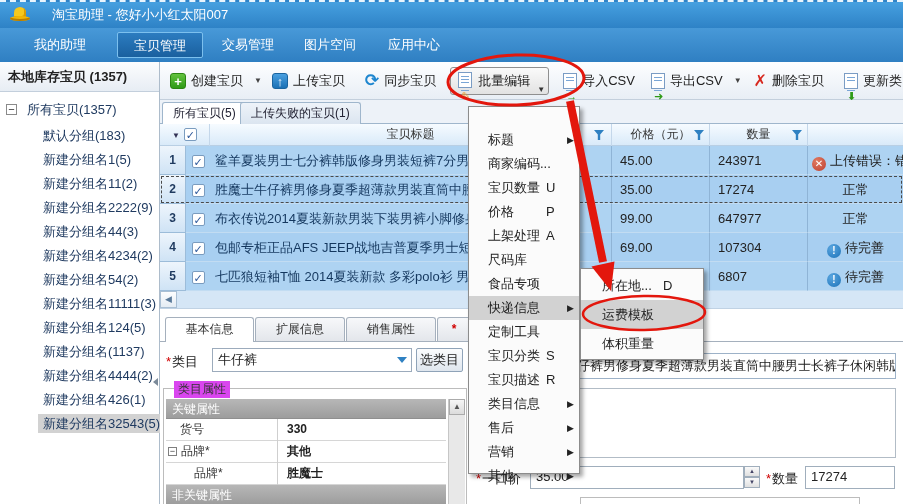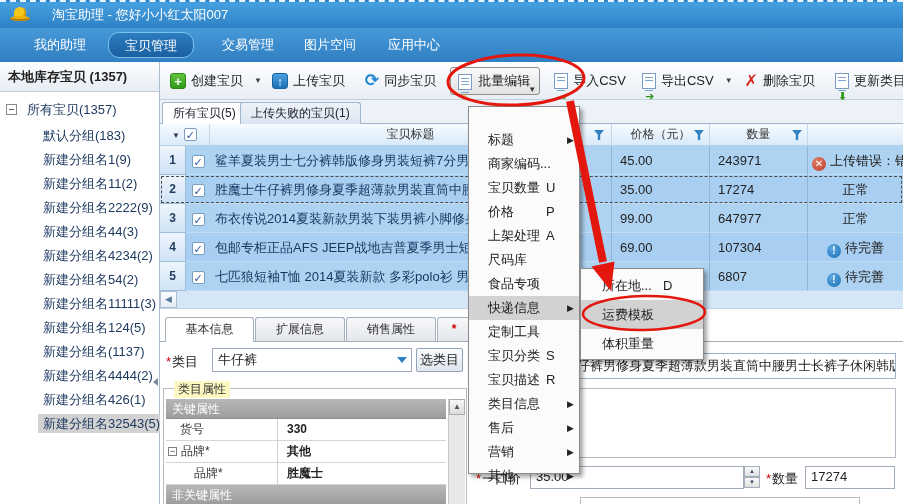--- a/index.html
+++ b/index.html
@@ -11,21 +11,21 @@
     background:linear-gradient(#46a0e0,#2e82c6);border-top:2px dashed #e8f4fd;}
   .hat{position:absolute;left:10px;top:5px;width:20px;height:16px;}
   .hat .dome{position:absolute;left:4px;top:0;width:12px;height:11px;background:#f6c81c;border-radius:50% 50% 20% 20%;box-shadow:inset -2px -2px 0 #d99b00;}
   .hat .brim{position:absolute;left:0;top:9px;width:20px;height:5px;background:#f2b705;border-radius:50%;box-shadow:inset 0 -2px 0 #b97e00;}
   .wtitle{position:absolute;left:52px;top:0;height:26px;line-height:26px;color:#fff;font-size:13px;}
 
   
   .navbar{position:absolute;left:0;top:28px;width:903px;height:34px;
     background:linear-gradient(#4899d8,#2f7fc2);}
   .navtab{position:absolute;top:4px;height:26px;line-height:26px;text-align:center;color:#fff;font-size:13px;cursor:default;}
-  .navtab.active{background:linear-gradient(#2c7cc0,#1a609f);border:1px solid #7cc0ee;border-radius:11px;}
+  .navtab.active{background:linear-gradient(#2c7cc0,#1a609f);border:1px solid #7cc0ee;border-radius:2px;margin-left:9px;}
 
   
   .sidebar{position:absolute;left:0;top:62px;width:160px;height:442px;background:#fff;border-right:1px solid #adbccb;}
   .sb-head{height:30px;line-height:29px;padding-left:8px;font-size:13px;font-weight:bold;color:#222;
     background:linear-gradient(#fcfdfe,#e7edf4);border-bottom:1px solid #c3cfdc;}
   .tnode{position:absolute;left:0;width:160px;height:24px;line-height:24px;font-size:13px;color:#1f3a60;white-space:nowrap;}
   .tnode .lbl{padding:2px 5px;}
   .tnode.sel .lbl{background:#d2d2d2;}
   .expbox{display:inline-block;width:11px;height:11px;border:1px solid #8a8a8a;background:#fff;color:#333;
     font-size:11px;line-height:8px;text-align:center;vertical-align:middle;margin:0 5px 2px 6px;}
@@ -45,21 +45,21 @@
   .ic-upload{background:linear-gradient(#4aa0e0,#1b71b5);border:1px solid #1a649f;}
   .ic-sync{color:#1e86cf;font-size:17px;font-weight:bold;line-height:16px;}
   .ic-doc{position:relative;display:inline-block;width:14px;height:16px;background:#fff;border:1px solid #7a9cc4;
     box-shadow:inset 0 3px 0 #fff, inset 0 -9px 0 #fff;}
   .ic-doc i{position:absolute;left:2px;right:2px;height:1px;background:#7aa6d6;}
   .ic-doc .l1{top:3px}.ic-doc .l2{top:6px}.ic-doc .l3{top:9px}
   .ic-pen{position:absolute;right:-6px;bottom:-4px;font-size:11px;color:#e8a33d;font-style:normal;}
   .ic-arr{position:absolute;right:-7px;bottom:-3px;font-size:11px;font-weight:bold;font-style:normal;}
   .green{color:#2f9a17;} .ic-x{color:#d7281e;font-size:16px;font-weight:bold;}
   .batchbtn{border:1px solid #8f8f8f;border-radius:3px;background:linear-gradient(#fafafa,#e2e2e2);
-    padding:4px 9px 4px 7px;display:flex;align-items:flex-end;gap:6px;position:relative;}
+    padding:4px 18px 4px 7px;display:flex;align-items:flex-start;gap:6px;position:relative;}
   .batchbtn .dd{position:absolute;right:3px;bottom:0;font-size:8px;color:#333;}
 
   
   .listtabs{position:absolute;left:0;top:38px;width:743px;height:24px;background:#edf2f8;border-bottom:1px solid #9fb6cc;}
   .ltab{position:absolute;top:2px;height:22px;line-height:21px;padding:0 10px;font-size:12px;color:#223;
     border:1px solid #9fb6cc;border-bottom:none;border-radius:3px 3px 0 0;background:linear-gradient(#eef3f9,#dbe5f0);}
   .ltab.active{background:#fff;font-weight:normal;height:23px;}
 
   
   .ghead{position:absolute;left:0;top:62px;width:743px;height:22px;
@@ -100,21 +100,21 @@
   .dtab.active{background:#fff;height:25px;z-index:2;}
   .dtab.star{color:#d00000;font-weight:bold;}
   .dsep{position:absolute;left:0;top:279px;width:743px;height:1px;background:#a5b0bd;}
   .req{color:#d00000;margin-right:1px;}
   .flabel{position:absolute;font-size:13px;color:#222;}
   .combo{position:absolute;height:24px;background:#fff;border:1px solid #9cabbc;font-size:13px;color:#222;line-height:22px;padding-left:5px;}
   .combo .dd{position:absolute;right:4px;top:8px;width:0;height:0;border-left:5px solid transparent;border-right:5px solid transparent;border-top:6px solid #2f81c2;}
   .btn{position:absolute;height:24px;line-height:22px;text-align:center;font-size:13px;color:#222;
     border:1px solid #8fa3b8;border-radius:2px;background:linear-gradient(#fbfcfd,#dfe6ee);}
   .fieldset{position:absolute;border:1px solid #bcbcbc;background:#fff;}
-  .legend{position:absolute;top:-8px;left:10px;background:#fef9c3;padding:0 4px;font-size:12px;color:#333;}
+  .legend{position:absolute;top:-8px;left:10px;background:#d946ef;padding:0 4px;font-size:12px;color:#333;}
   .pg{position:absolute;left:2px;top:10px;right:20px;}
   .pgh{height:20px;line-height:20px;background:linear-gradient(#b7b7b7,#9d9d9d);color:#fff;font-size:12px;padding-left:6px;border-bottom:1px solid #8f8f8f;}
   .pgr{position:relative;height:22px;line-height:21px;font-size:12px;color:#333;border-bottom:1px solid #d6d6d6;background:#fff;}
   .pgl{position:absolute;left:0;top:0;width:112px;height:22px;padding-left:14px;border-right:1px solid #cfcfcf;white-space:nowrap;overflow:hidden;}
   .pgl.ind{padding-left:28px;}
   .pgv{position:absolute;left:113px;right:0;top:0;height:30px;padding-left:8px;font-weight:bold;color:#222;white-space:nowrap;overflow:hidden;}
   .pgexp{display:inline-block;width:9px;height:9px;border:1px solid #7f7f7f;font-size:9px;line-height:7px;text-align:center;color:#333;margin-right:4px;background:#fff;vertical-align:1px;}
   .vscroll{position:absolute;right:1px;top:10px;width:17px;bottom:1px;background:#e8e8e8;border-left:1px solid #c6c6c6;}
   .vs-btn{width:16px;height:16px;background:linear-gradient(#f6f6f6,#dcdcdc);border:1px solid #ababab;color:#555;font-size:8px;line-height:14px;text-align:center;}
   .tinput{position:absolute;background:#fff;border:1px solid #9db2c8;font-size:13px;color:#222;line-height:24px;padding-left:4px;white-space:nowrap;overflow:hidden;}
@@ -160,21 +160,21 @@
     <div class="navtab" style="left:284px;width:92px;">图片空间</div>
     <div class="navtab" style="left:368px;width:92px;">应用中心</div>
   </div>
 
   <div class="sidebar">
     <div class="sb-head">本地库存宝贝 (1357)</div>
     <div class="tnode" style="top:36px;">
       <span class="expbox">−</span><span class="lbl">所有宝贝(1357)</span>
     </div>
     <div class="tnode" style="top:62px;padding-left:38px;"><span class="lbl">默认分组(183)</span></div>
-    <div class="tnode" style="top:86px;padding-left:38px;"><span class="lbl">新建分组名1(9)</span></div>
+    <div class="tnode" style="top:86px;padding-left:38px;"><span class="lbl">新建分组名1(5)</span></div>
     <div class="tnode" style="top:110px;padding-left:38px;"><span class="lbl">新建分组名11(2)</span></div>
     <div class="tnode" style="top:134px;padding-left:38px;"><span class="lbl">新建分组名2222(9)</span></div>
     <div class="tnode" style="top:158px;padding-left:38px;"><span class="lbl">新建分组名44(3)</span></div>
     <div class="tnode" style="top:182px;padding-left:38px;"><span class="lbl">新建分组名4234(2)</span></div>
     <div class="tnode" style="top:206px;padding-left:38px;"><span class="lbl">新建分组名54(2)</span></div>
     <div class="tnode" style="top:230px;padding-left:38px;"><span class="lbl">新建分组名11111(3)</span></div>
     <div class="tnode" style="top:254px;padding-left:38px;"><span class="lbl">新建分组名124(5)</span></div>
     <div class="tnode" style="top:278px;padding-left:38px;"><span class="lbl">新建分组名(1137)</span></div>
     <div class="tnode" style="top:302px;padding-left:38px;"><span class="lbl">新建分组名4444(2)</span></div>
     <div class="tnode" style="top:326px;padding-left:38px;"><span class="lbl">新建分组名426(1)</span></div>

